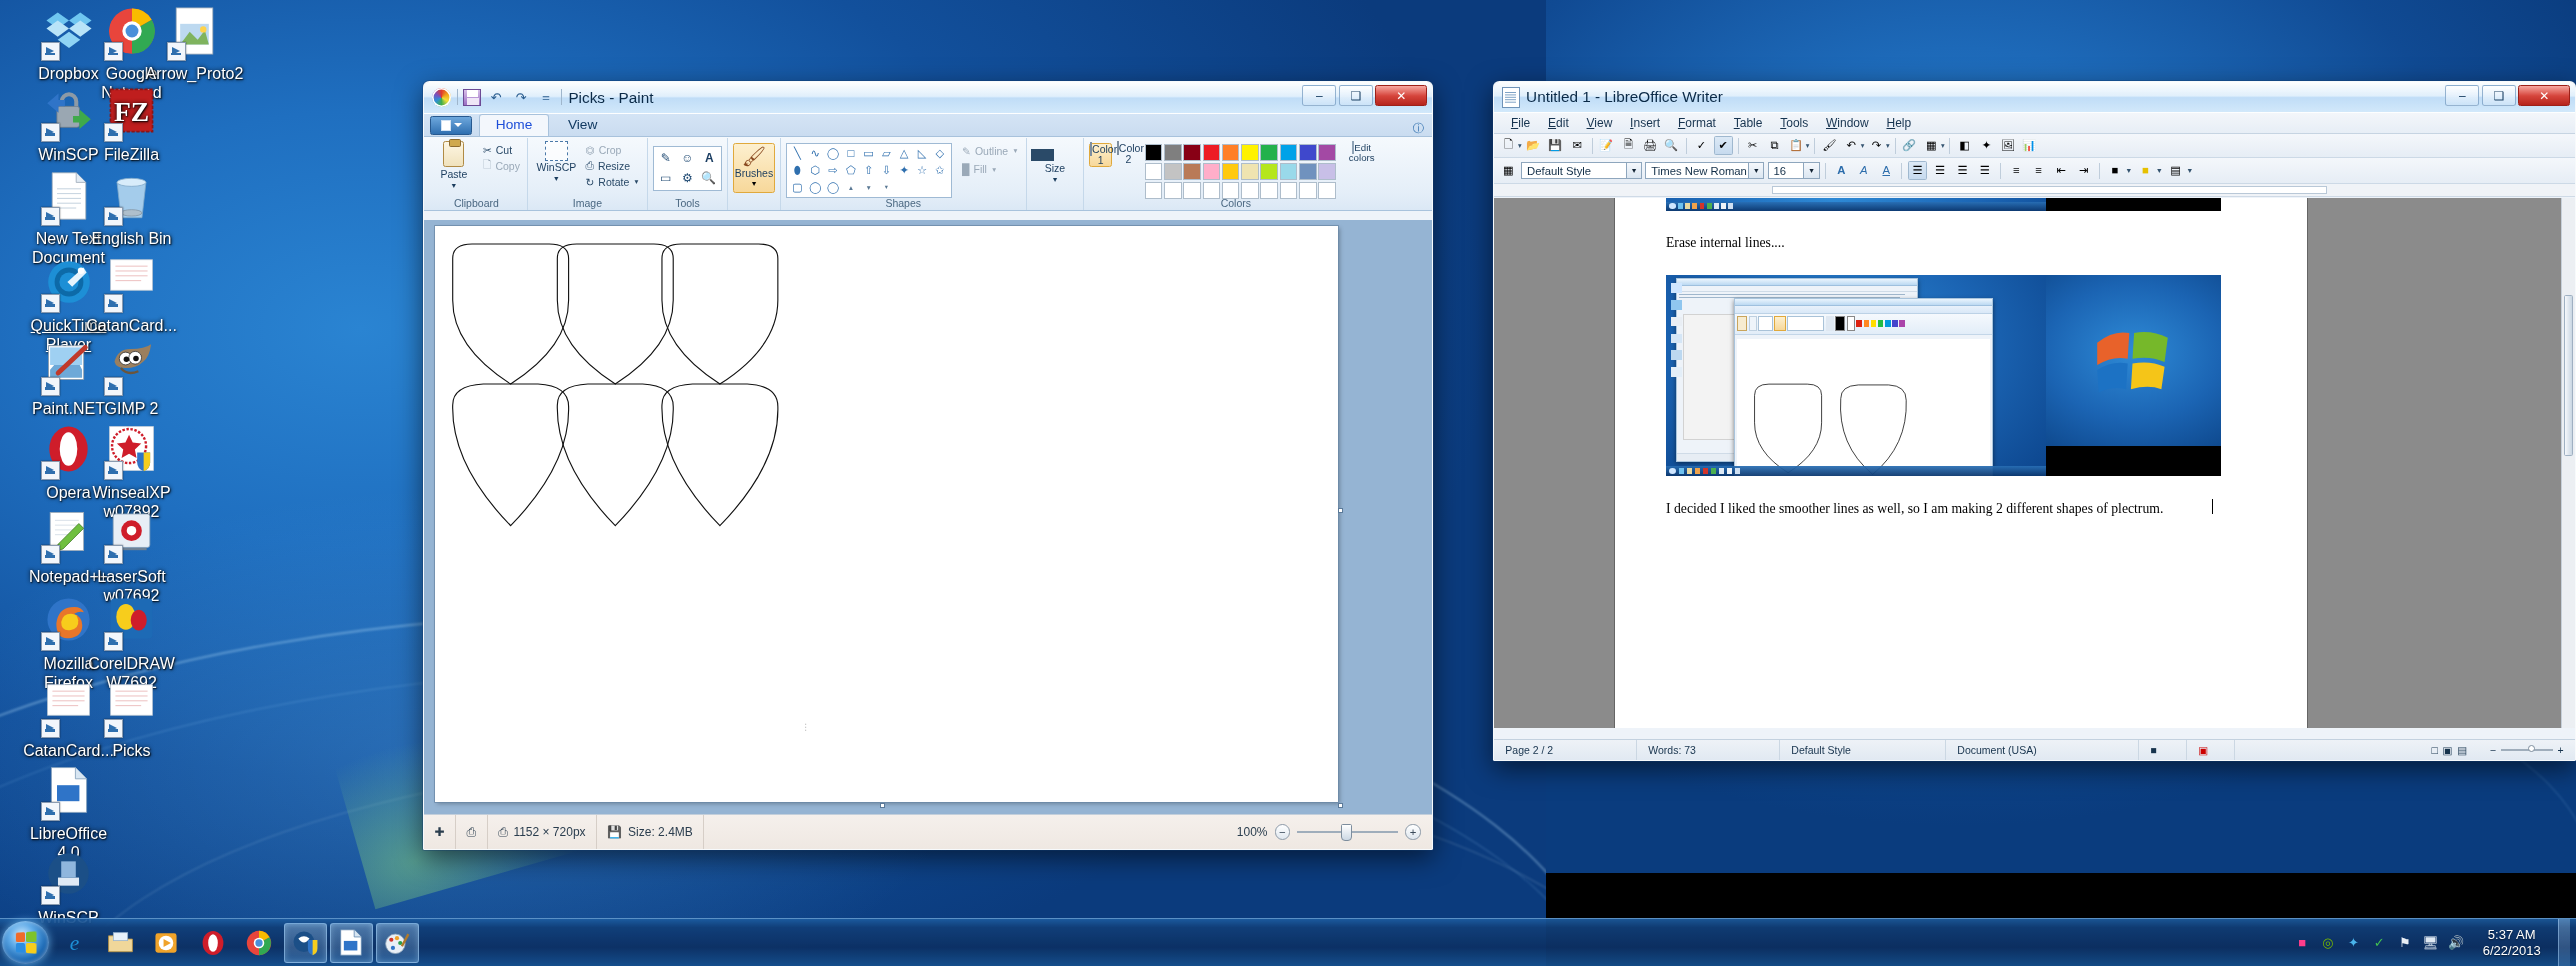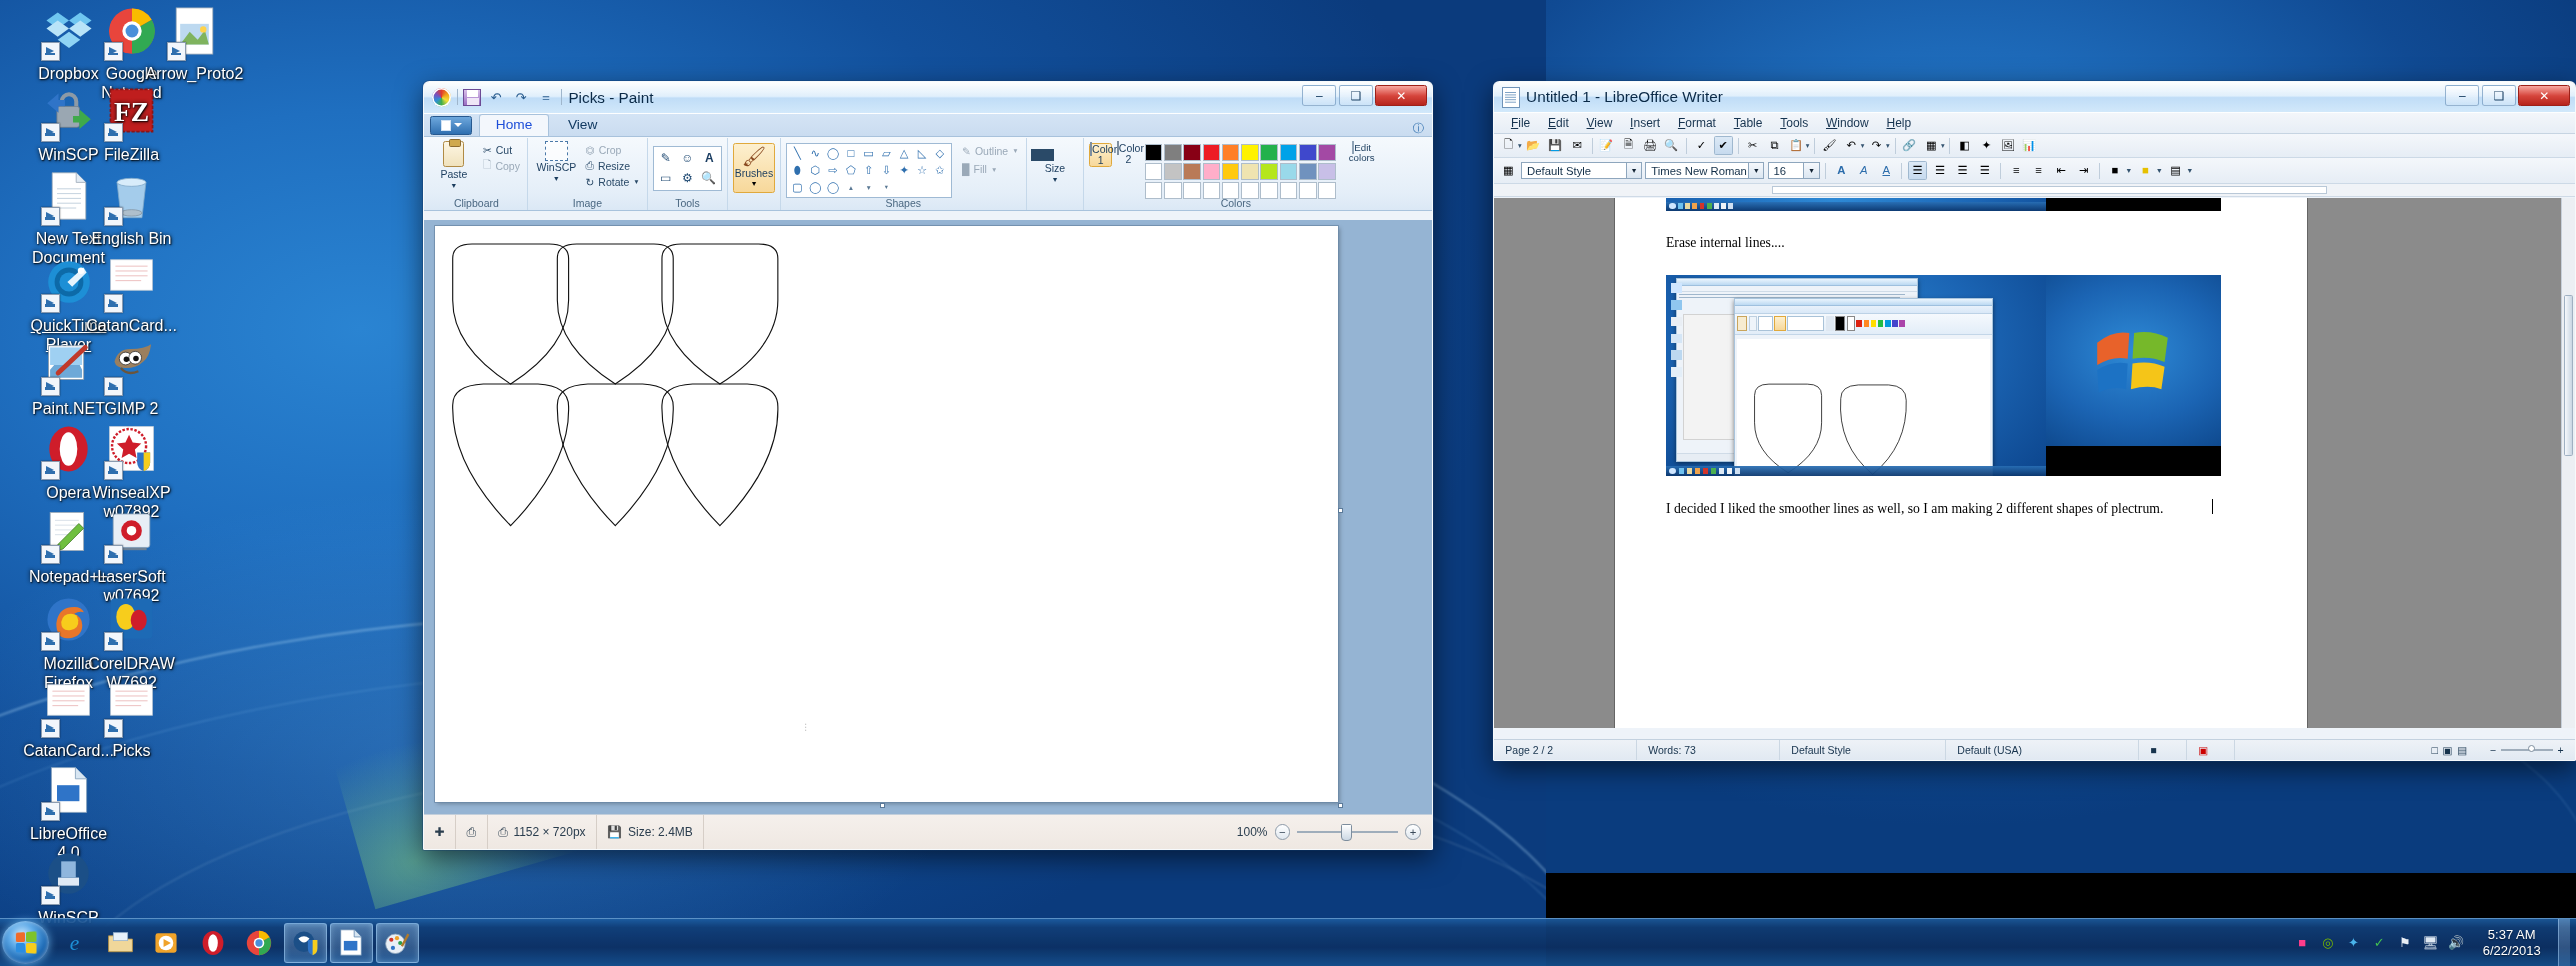--- a/index.html
+++ b/index.html
@@ -963,21 +963,21 @@
   </div>
 
   <div class="lo-scroll-v">
     <div class="thumb"></div>
   </div>
 
   <div class="lo-status">
     <div class="sseg" style="width:143px">Page 2 / 2</div>
     <div class="sseg" style="width:143px">Words: 73</div>
     <div class="sseg" style="width:166px">Default Style</div>
-    <div class="sseg" style="width:193px">Default (USA)</div>
+    <div class="sseg" style="width:193px">Document (USA)</div>
     <div class="sseg" style="width:48px">■</div>
     <div class="sseg" style="width:48px;color:#c00">▣</div>
     <div class="sseg" style="flex:1;border-right:none"></div>
     <div class="sseg" style="border-right:none;gap:4.8px">
       <span>□</span>
       <span>▣</span>
       <span>▤</span>
     </div>
     <div class="sseg" style="border-right:none;gap:4.8px">
       <span>−</span>

